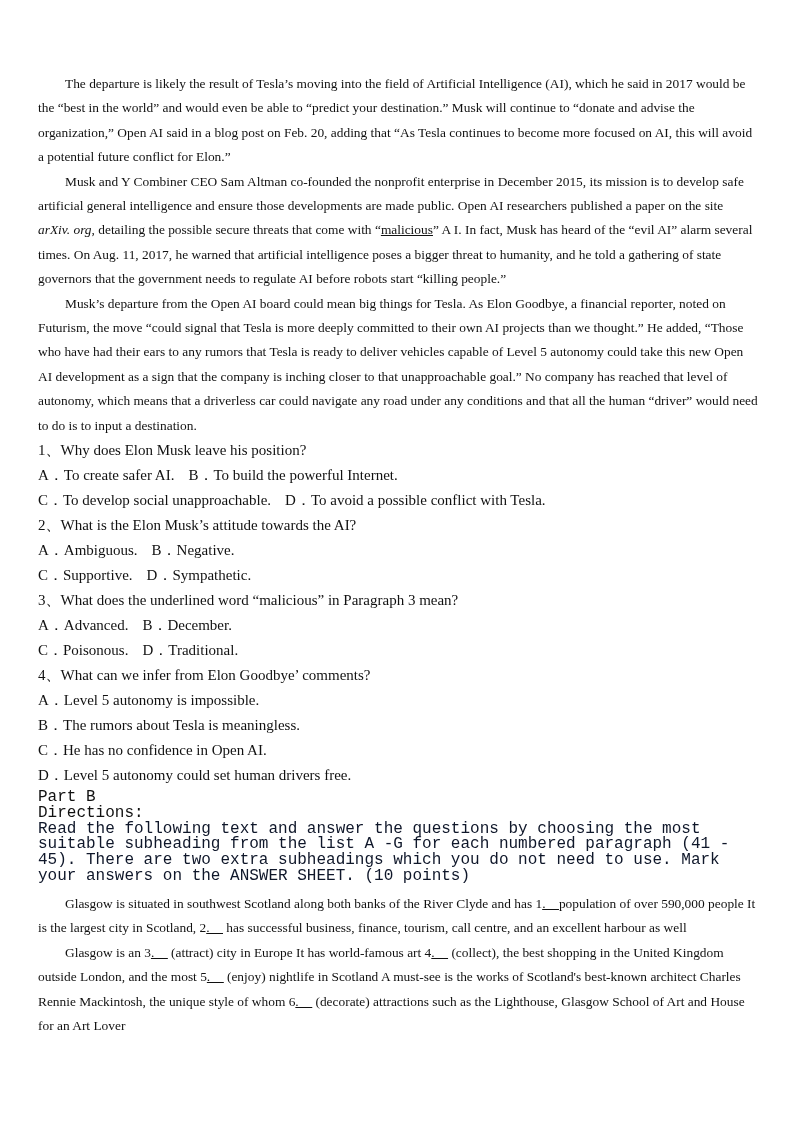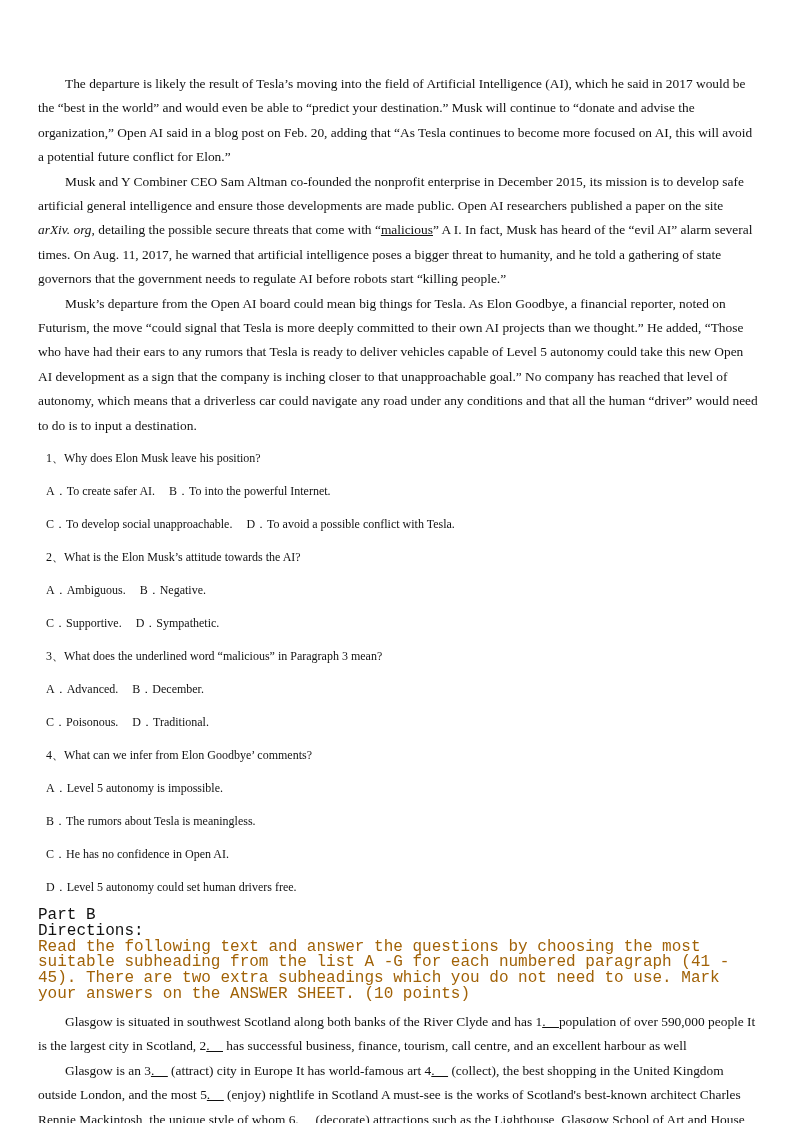--- a/index.html
+++ b/index.html
@@ -8,53 +8,53 @@
   .p {
     font-family: "Liberation Serif", serif;
     font-size: 13.4px;
     line-height: 24.4px;
     margin: 0;
     text-align: left;
   }
   .indent { text-indent: 27px; }
   .q, .opt {
     font-family: "Liberation Serif", serif;
-    font-size: 12px;
+    font-size: 15px;
     line-height: 25px;
-    margin: 8px;
+    margin: 0;
   }
   .u { text-decoration: underline; }
   .i { font-style: italic; }
   .gap { display: inline-block; width: 14px; }
   .mono {
     font-family: "Liberation Mono", monospace;
     font-size: 16px;
     line-height: 15.8px;
     margin: 0;
   }
   .mono.head { color: #111; }
-  .mono.dir { color: #a16207; }
+  .mono.dir { color: #0f172a; }
   .blank { text-decoration: underline; }
   .partb { margin-top: 2px; }
   .glas { margin-top: 7px; }
 </style>
 </head>
 <body>
 
 <div class="page">
 
   <p class="p indent">The departure is likely the result of Tesla’s moving into the field of Artificial Intelligence (AI), which he said in 2017 would be the “best in the world” and would even be able to “predict your destination.” Musk will continue to “donate and advise the organization,” Open AI said in a blog post on Feb. 20, adding that “As Tesla continues to become more focused on AI, this will avoid a potential future conflict for Elon.”</p>
 
   <p class="p indent"><span>Musk and Y Combiner CEO Sam Altman co-founded the nonprofit enterprise in December 2015, its mission is to develop safe artificial general intelligence and ensure those developments are made public. Open AI researchers published a paper on the site </span><span class="i">arXiv. org</span><span>, detailing the possible secure threats that come with “</span><span class="u">malicious</span><span>” A I. In fact, Musk has heard of the “evil AI” alarm several times. On Aug. 11, 2017, he warned that artificial intelligence poses a bigger threat to humanity, and he told a gathering of state governors that the government needs to regulate AI before robots start “killing people.”</span></p>
 
   <p class="p indent">Musk’s departure from the Open AI board could mean big things for Tesla. As Elon Goodbye, a financial reporter, noted on Futurism, the move “could signal that Tesla is more deeply committed to their own AI projects than we thought.” He added, “Those who have had their ears to any rumors that Tesla is ready to deliver vehicles capable of Level 5 autonomy could take this new Open AI development as a sign that the company is inching closer to that unapproachable goal.” No company has reached that level of autonomy, which means that a driverless car could navigate any road under any conditions and that all the human “driver” would need to do is to input a destination.</p>
 
   <div>
     <p class="q">1、Why does Elon Musk leave his position?</p>
-    <p class="opt"><span>A．To create safer AI.</span><span class="gap"></span><span>B．To into the powerful Internet.</span></p>
+    <p class="opt"><span>A．To create safer AI.</span><span class="gap"></span><span>B．To build the powerful Internet.</span></p>
     <p class="opt"><span>C．To develop social unapproachable.</span><span class="gap"></span><span>D．To avoid a possible conflict with Tesla.</span></p>
   </div>
 
   <div>
     <p class="q">2、What is the Elon Musk’s attitude towards the AI?</p>
     <p class="opt"><span>A．Ambiguous.</span><span class="gap"></span><span>B．Negative.</span></p>
     <p class="opt"><span>C．Supportive.</span><span class="gap"></span><span>D．Sympathetic.</span></p>
   </div>
 
   <div>

